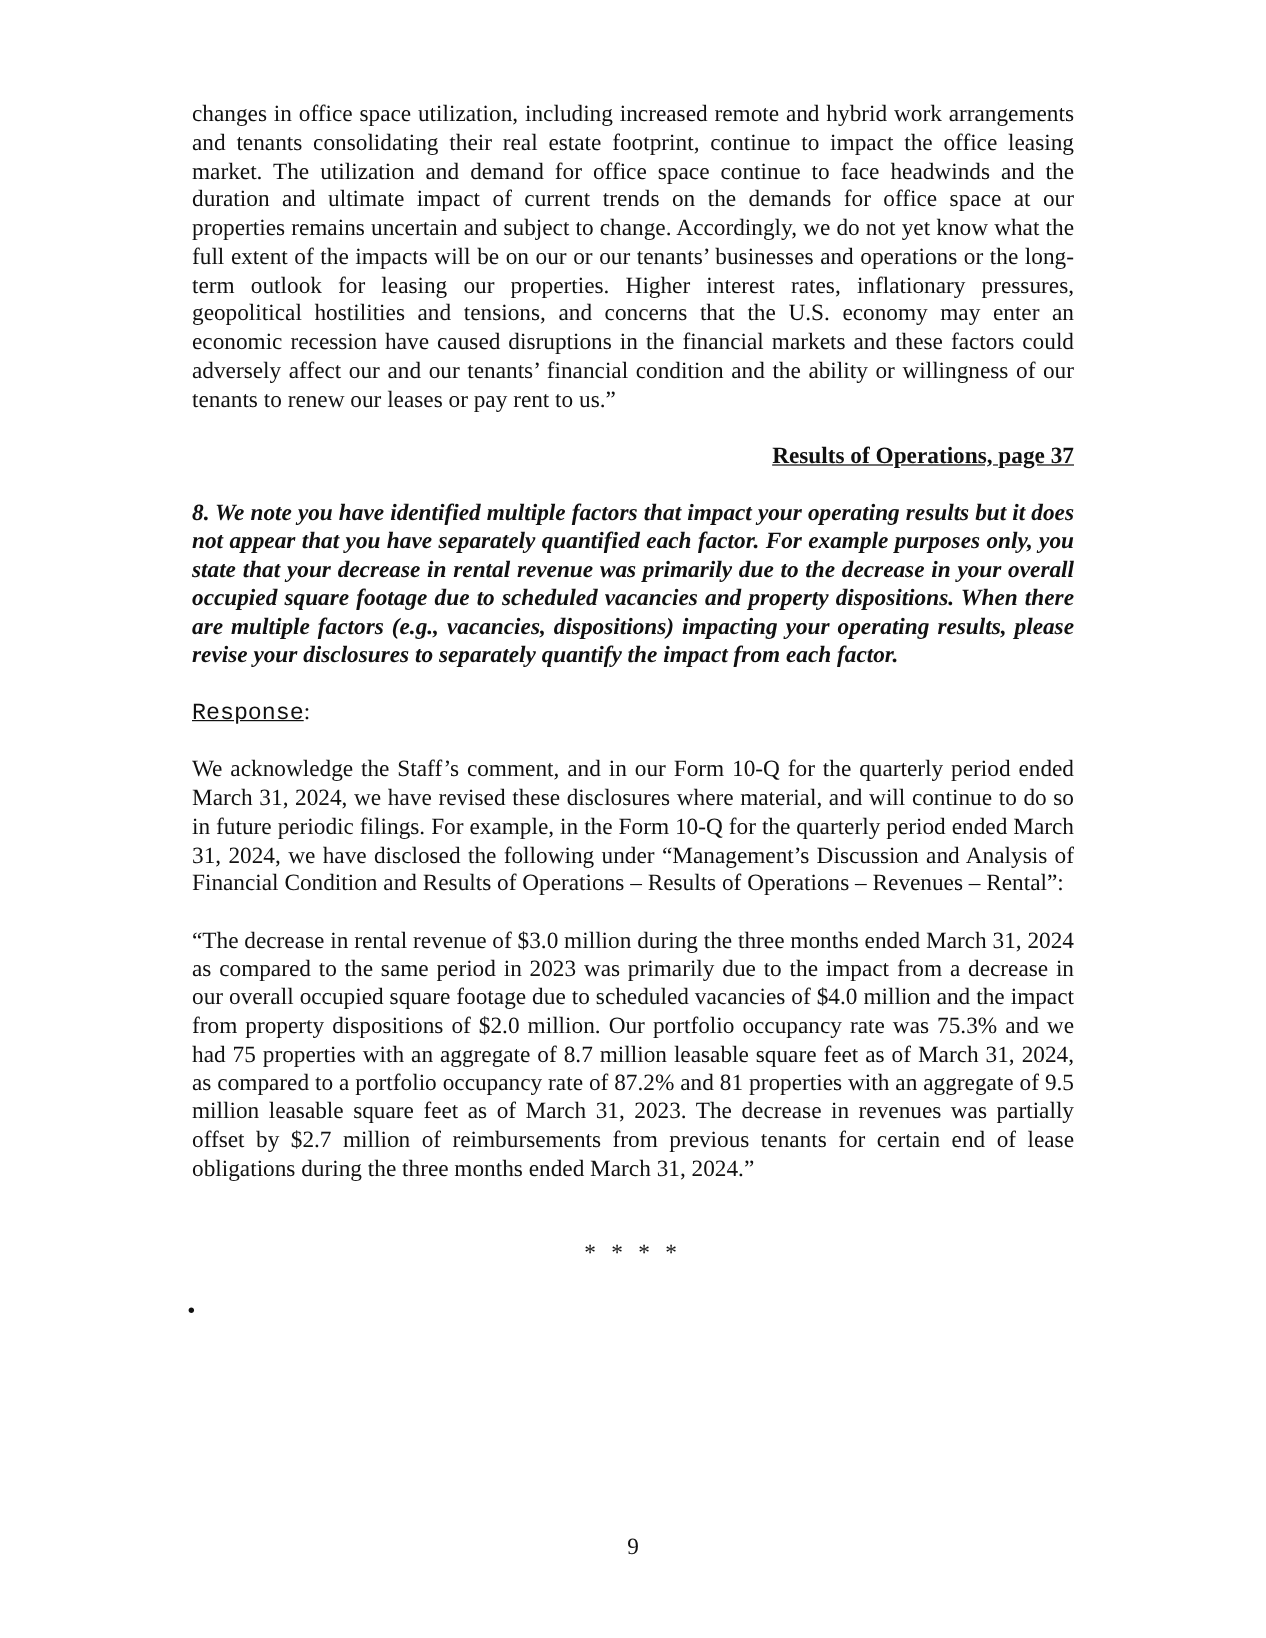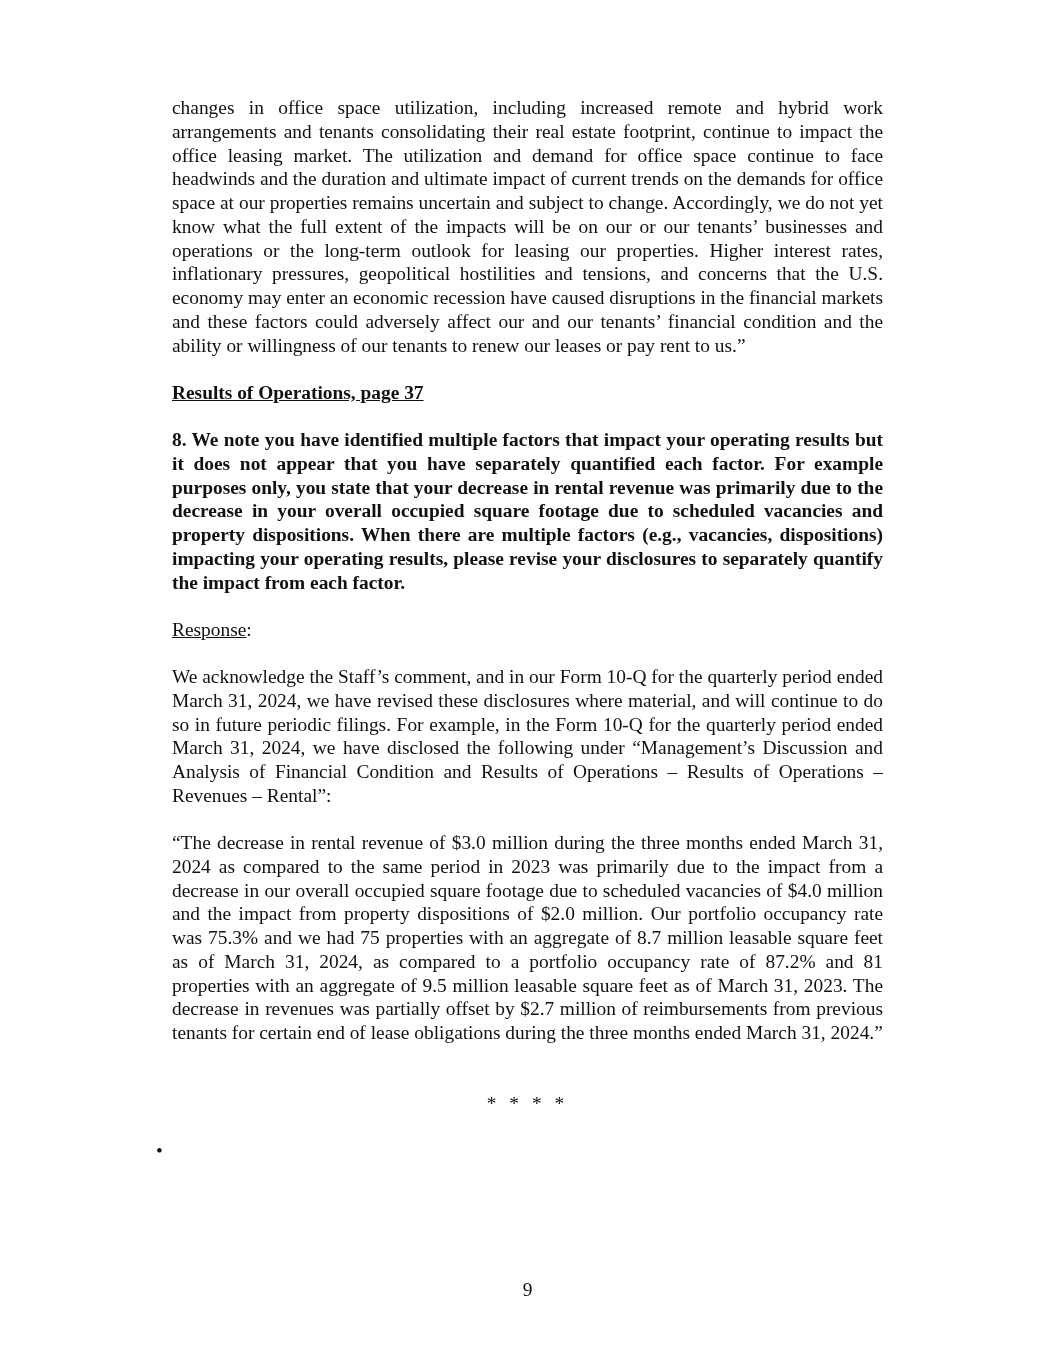--- a/index.html
+++ b/index.html
@@ -7,25 +7,25 @@
   .page {
     position: absolute;
     left: 156px;
     top: 80px;
     width: 743px;
     font-family: "Liberation Serif", "DejaVu Serif", serif;
     font-size: 19.4px;
     line-height: 23.75px;
     color: #111111;
   }
-  p { margin: 16px; text-align: justify; }
+  p { margin: 4px; text-align: justify; }
   .gap { margin-top: 23.5px; }
-  .heading { font-weight: bold; text-decoration: underline; text-align: left; }
-  .bold { font-weight: bold; }
-  .underline { text-decoration: underline; }
+  .heading { font-weight: bold; text-decoration: underline; text-align: right; }
+  .bold { font-weight: bold; font-style: italic; }
+  .underline { text-decoration: underline; font-family: Liberation Mono, monospace; }
   .left { text-align: left; }
   .stars { text-align: center; margin-top: 47px; letter-spacing: 4px; }
   .bullet-row { display: flex; margin-top: 23.5px; text-align: left; }
   .bullet { width: 30px; flex: 0 0 30px; }
   .pagenum {
     position: absolute;
     left: 0; width: 1055px;
     top: 1279px;
     text-align: center;
     font-family: "Liberation Serif", "DejaVu Serif", serif;

